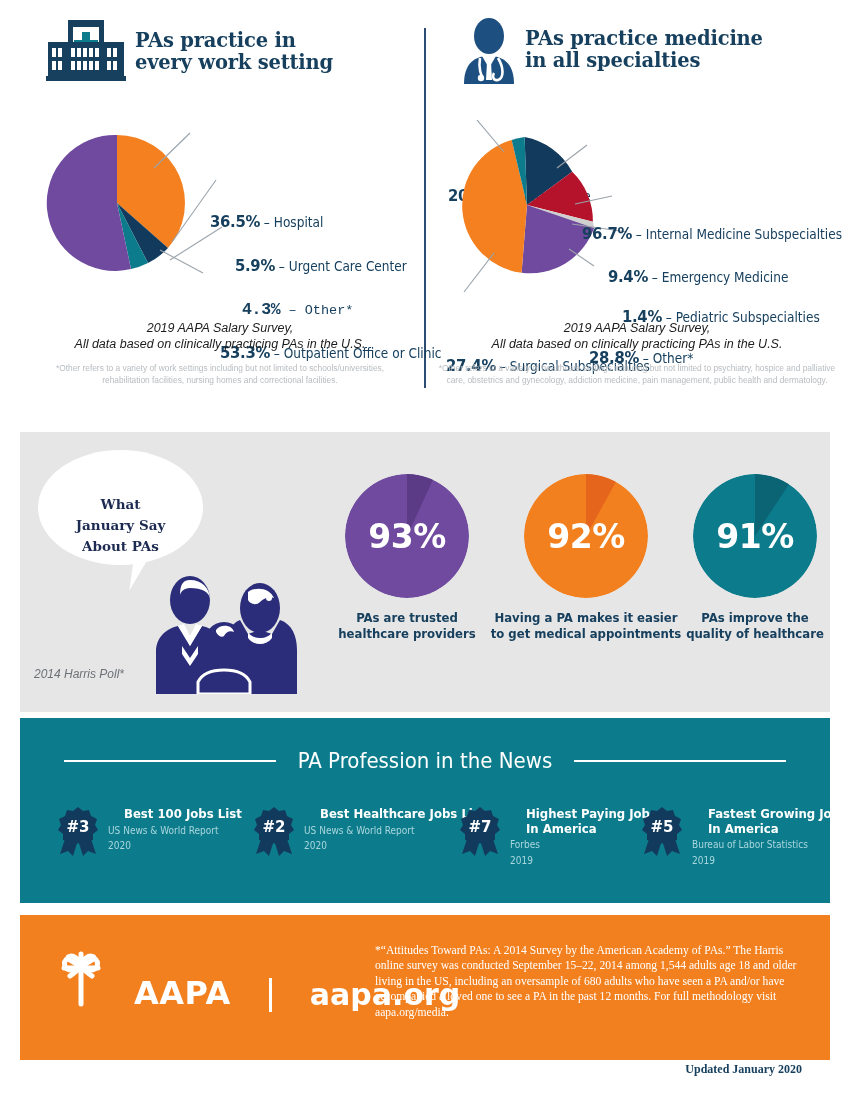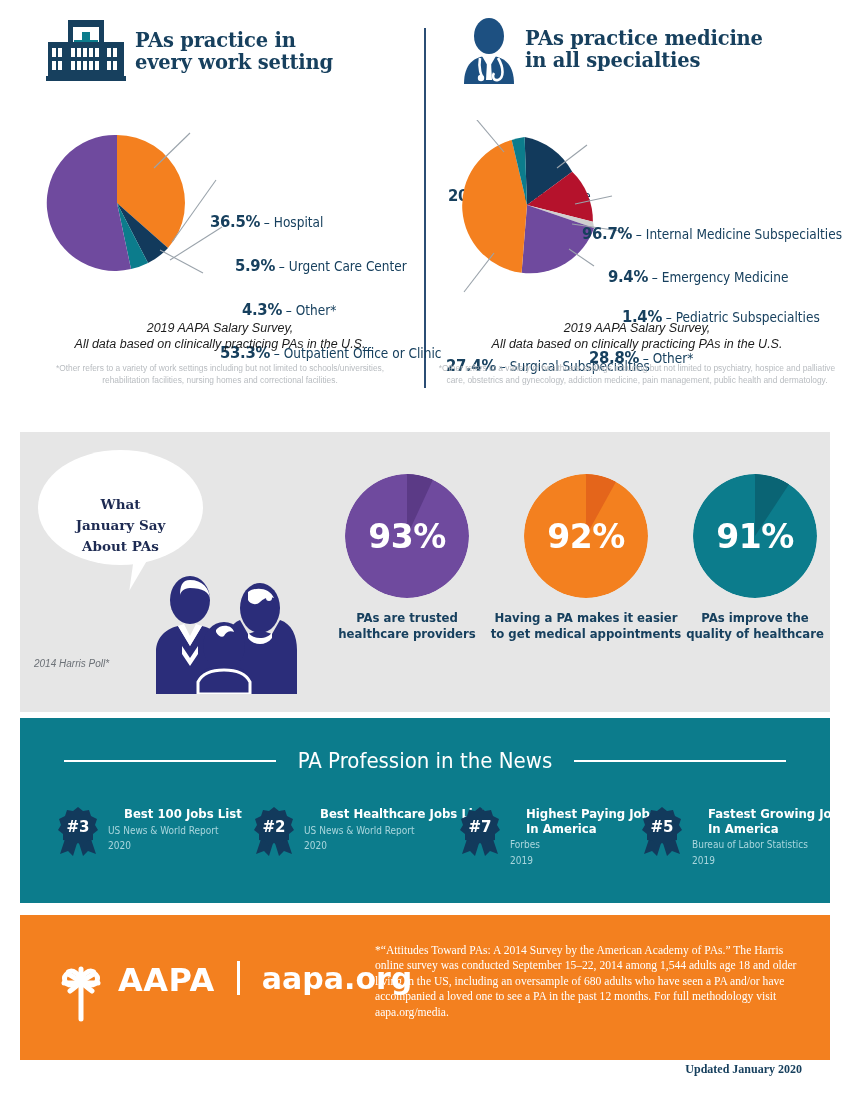--- a/index.html
+++ b/index.html
@@ -95,22 +95,22 @@
   }
   .bubble-tail{
     position:absolute;left:112px;top:120px;
     width:0;height:0;
     border-left:14px solid #ffffff;
     border-top:6px solid transparent;
     border-bottom:34px solid transparent;
     transform:rotate(8deg);
   }
   .harris{
-    position:absolute;left:14px;top:226px;
-    font-size:10px;font-style:italic;color:#6c7177;
+    position:absolute;left:14px;top:235px;
+    font-size:12px;font-style:italic;color:#6c7177;
     font-family:"Liberation Sans", sans-serif;
   }
   .people-icon{position:absolute;left:132px;top:142px;}
 
   .stat{position:absolute;text-align:center;}
   .stat .circle{
     position:relative;width:124px;height:124px;border-radius:50%;
     margin:0 auto;overflow:hidden;
   }
   .stat .circle .wedge{position:absolute;left:0;top:0;width:124px;height:124px;}
@@ -155,21 +155,21 @@
     margin-top:3px;
     font-family:"DejaVu Sans Condensed","Liberation Sans", sans-serif;
     font-size:10px;line-height:12.5px;color:#a9d6dd;white-space:nowrap;
   }
 
   
   .footer-section{
     position:absolute;left:20px;top:915px;width:810px;height:145px;
     background:#f3801f;
   }
-  .brand{position:absolute;left:30px;top:46px;display:flex;align-items:flex-start;gap:0px;}
+  .brand{position:absolute;left:30px;top:31px;display:flex;align-items:flex-end;gap:16px;}
   .brand .aapa-word{
     font-family:"DejaVu Sans", sans-serif;font-weight:bold;font-size:32px;color:#fff;
     letter-spacing:0.5px;margin-left:6px;
   }
   .brand .bar{width:3px;height:34px;background:#fff;margin:0 22px;}
   .brand .site{
     font-family:"DejaVu Sans", sans-serif;font-weight:bold;font-size:30px;color:#fff;
   }
   .foot-text{
     position:absolute;left:355px;top:28px;width:430px;
@@ -247,21 +247,21 @@
           <line x1="150" y1="142" x2="202" y2="109" stroke="#9aa3ab" stroke-width="1.1"></line>
           <line x1="140" y1="132" x2="183" y2="155" stroke="#9aa3ab" stroke-width="1.1"></line>
         </svg>
 
         <div class="pie-label" style="left:190px;top:122px;">
           <span class="pct">36.5%</span><span class="dash"> – </span><span>Hospital</span>
         </div>
         <div class="pie-label" style="left:215px;top:166px;">
           <span class="pct">5.9%</span><span class="dash"> – </span><span>Urgent Care Center</span>
         </div>
-        <div class="pie-label" style="left:222px;top:210px;">
+        <div class="pie-label" style="left:222px;top:210px;font-family:Liberation Mono, monospace;">
           <span class="pct">4.3%</span><span class="dash"> – </span><span>Other*</span>
         </div>
         <div class="pie-label" style="left:200px;top:253px;">
           <span class="pct">53.3%</span><span class="dash"> – </span><span>Outpatient Office or Clinic</span>
         </div>
       </div>
 
       <div class="src" style="top:320px;">
         <span>2019 AAPA Salary Survey,</span><br>
         <span>All data based on clinically practicing PAs in the U.S.</span>

